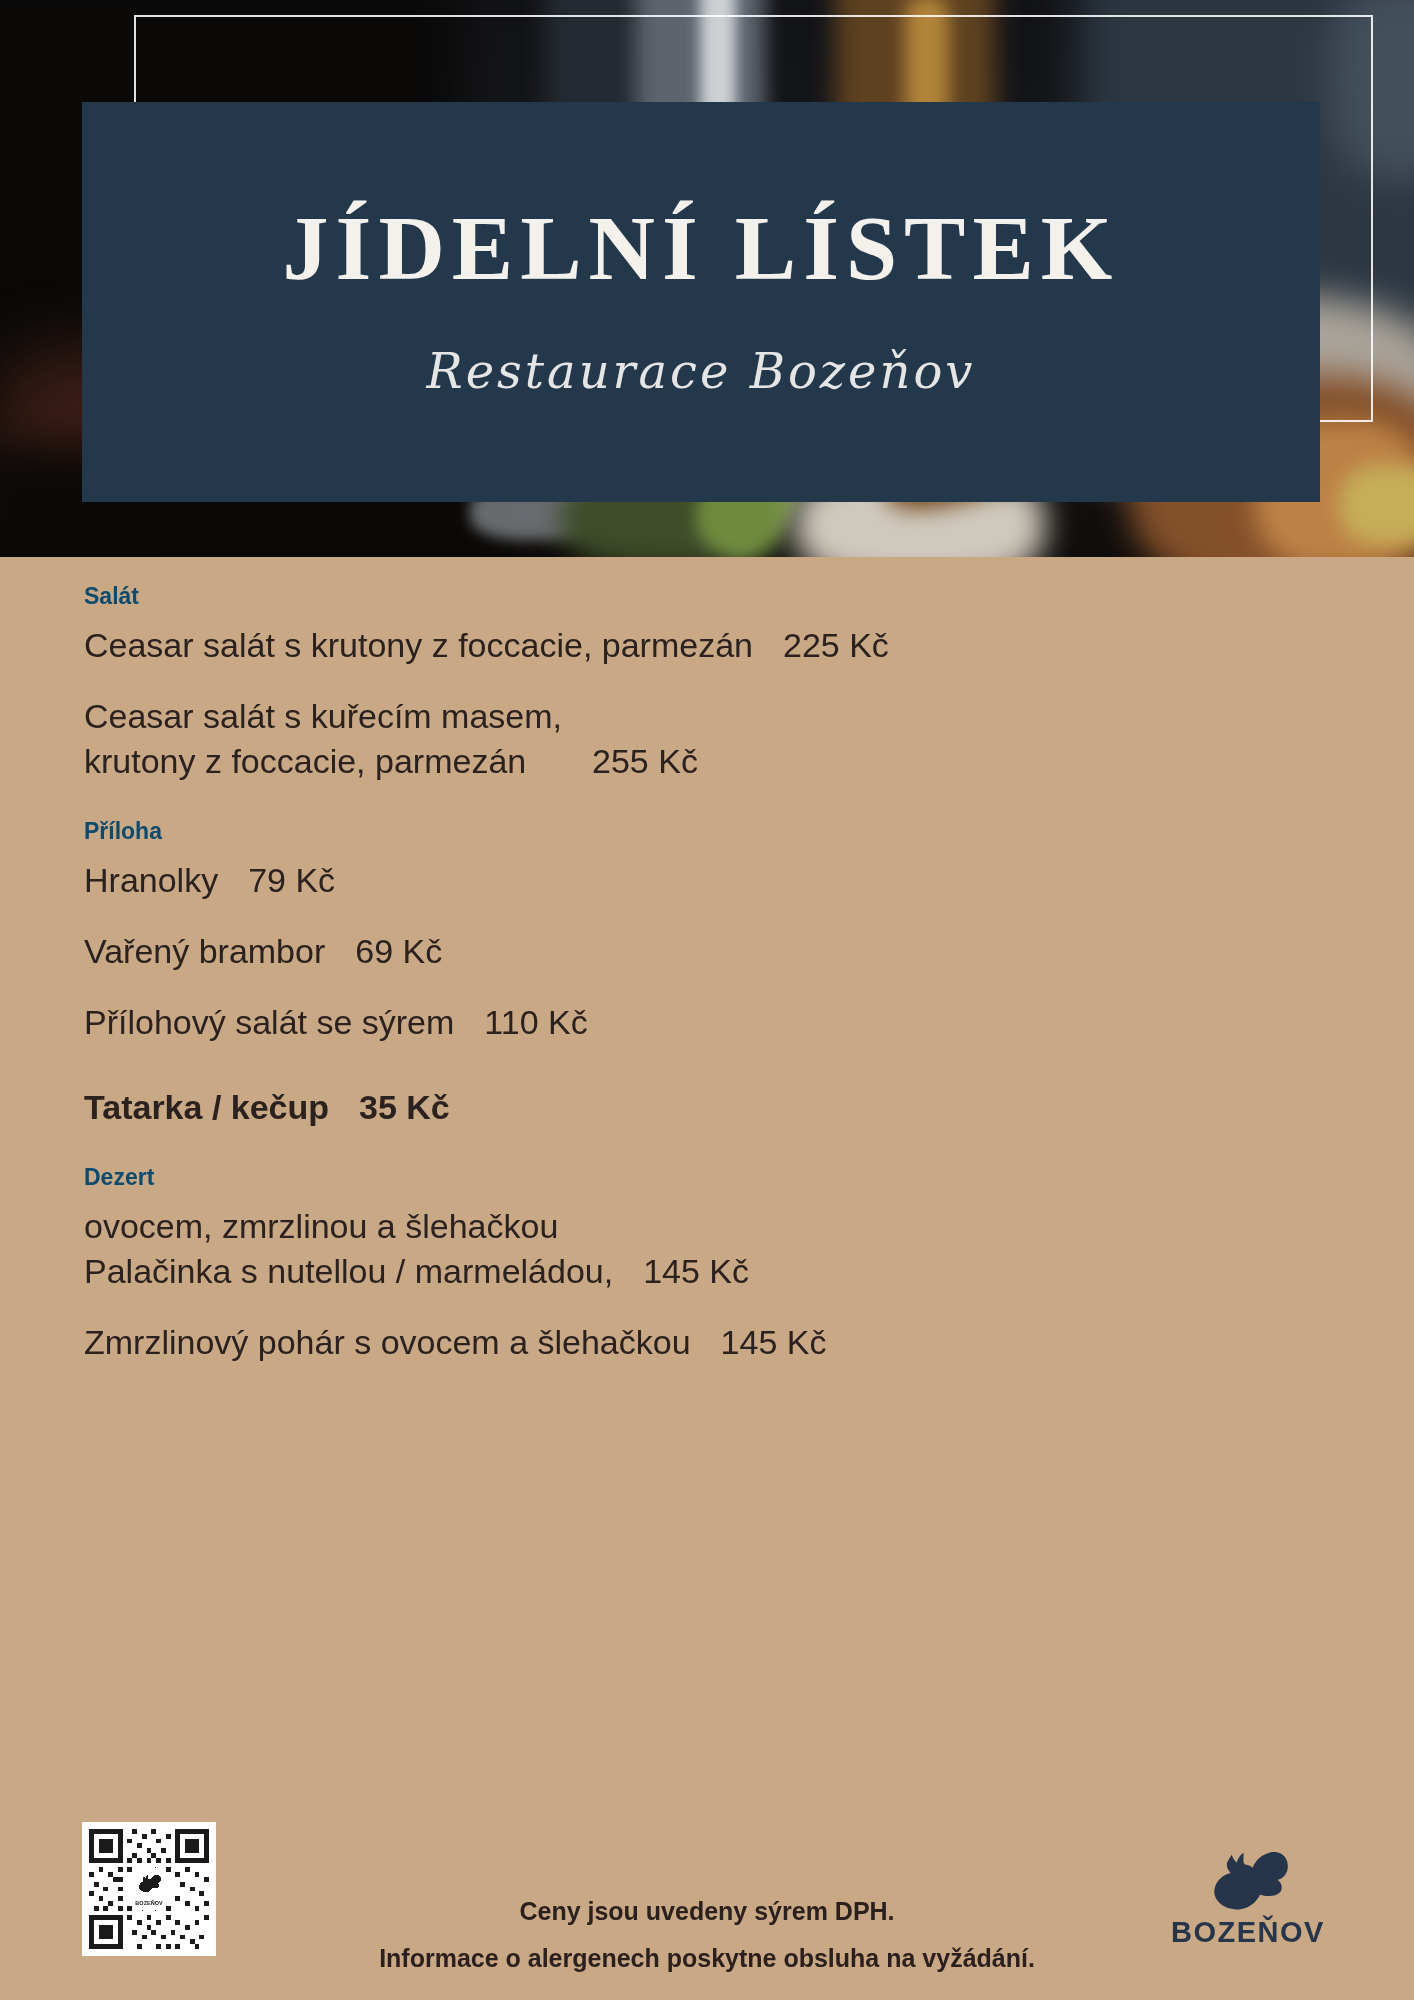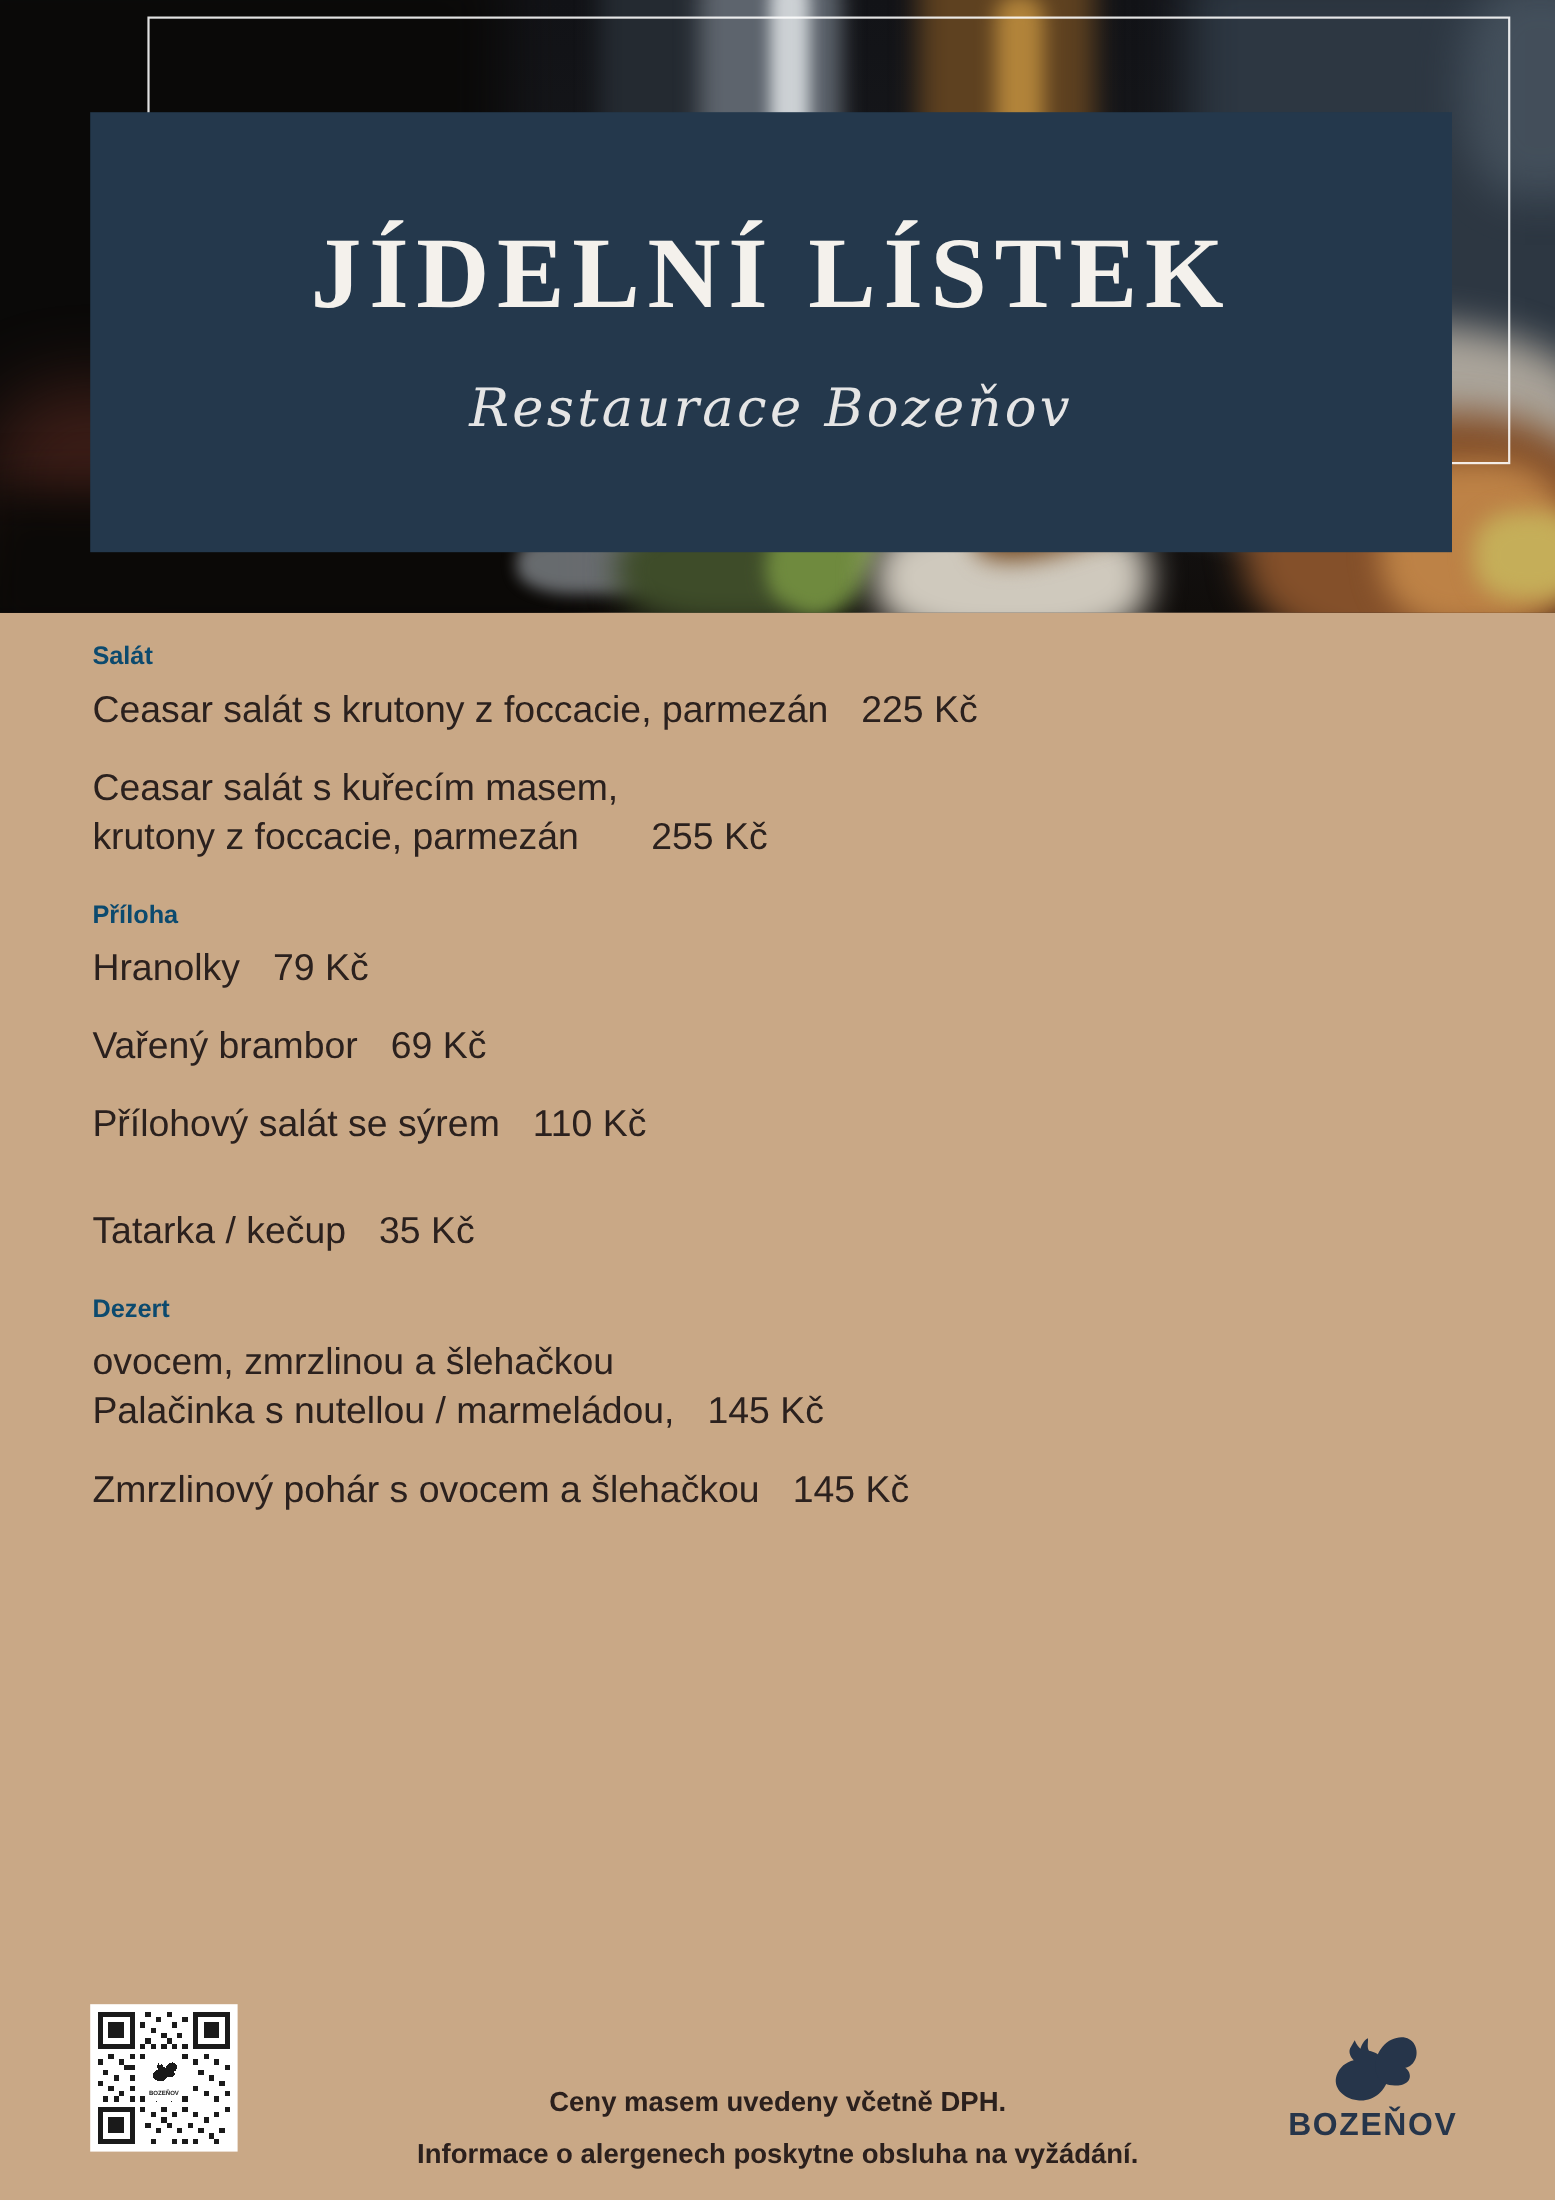--- a/index.html
+++ b/index.html
@@ -35,21 +35,21 @@
   .hero-title{margin:0;font-family:"Liberation Serif", serif;font-weight:700;font-size:92px;letter-spacing:7px;color:#f4f1ec;line-height:1;white-space:nowrap;}
   .hero-subtitle{margin:0;font-family:"DejaVu Serif", serif;font-style:italic;font-weight:400;font-size:48px;letter-spacing:3px;color:#e5e5e5;line-height:1.3;text-align:center;}
 
   
   .menu{position:absolute;left:0;top:557px;width:1414px;box-sizing:border-box;padding:24px 84px 0 84px;color:#2b211e;font-size:34px;}
   .menu h2{font-size:23px;font-weight:700;margin:0 0 12px 0;line-height:1.32;color:#0c4a6e;}
   .menu section + section{margin-top:32px;}
   .row{display:flex;justify-content:flex-start;align-items:flex-end;margin-bottom:26px;line-height:1.32;}
   .row .lines span{display:block;}
   .row .price{white-space:nowrap;padding-left:30px;}
-  .row.gap-top{margin-top:52px;}
+  .row.gap-top{margin-top:40px;font-weight:bold;}
 
   
   .qr-panel{position:absolute;left:82px;top:1822px;width:134px;height:134px;background:#ffffff;box-sizing:border-box;padding:7px;}
   .qr-panel svg{display:block;width:100%;height:100%;}
 
   .footer-note{position:absolute;left:0;top:1888px;width:1414px;text-align:center;font-size:25px;font-weight:700;color:#2b201d;line-height:47px;}
   .footer-note span{display:block;}
 
   .logo{position:absolute;left:1166px;top:1840px;width:164px;text-align:center;}
   .logo svg{display:block;margin:0 auto;}
@@ -261,21 +261,21 @@
       </g>
       <circle cx="12.5" cy="12.5" r="4.7" fill="#ffffff"></circle>
       <g fill="#1a1a1a">
         <use href="#squirrel" x="0" y="0" width="5.4" height="4.9" transform="translate(9.8,8.8)"></use>
       </g>
       <text x="12.5" y="15.8" text-anchor="middle" font-size="1.15" font-weight="bold" font-family="Liberation Sans, sans-serif" fill="#1a1a1a">BOZEŇOV</text>
     </svg>
   </div>
 
   <div class="footer-note">
-    <span>Ceny masem uvedeny včetně DPH.</span>
+    <span>Ceny jsou uvedeny sýrem DPH.</span>
     <span>Informace o alergenech poskytne obsluha na vyžádání.</span>
   </div>
 
   <div class="logo">
     <svg width="88" height="78" viewBox="0 0 100 90" fill="#26354a">
       <use href="#squirrel"></use>
     </svg>
     <div class="logo-text">BOZEŇOV</div>
   </div>
 

